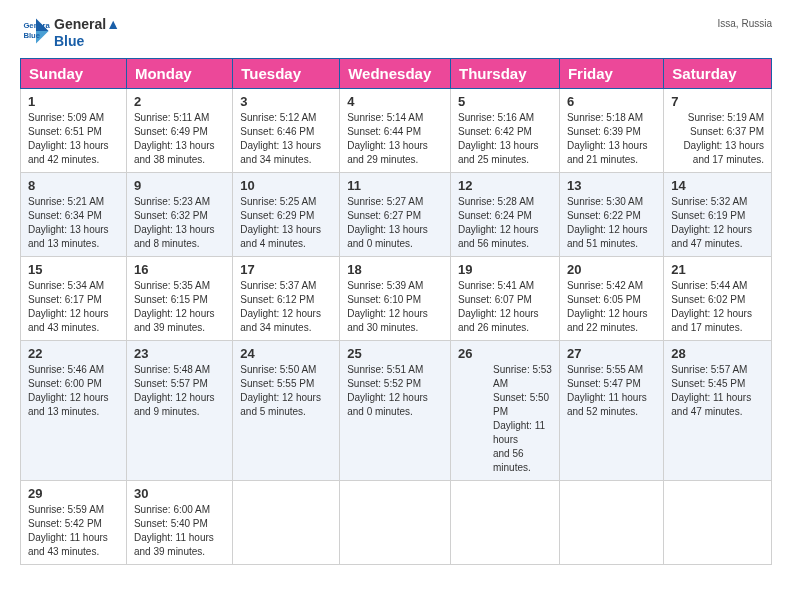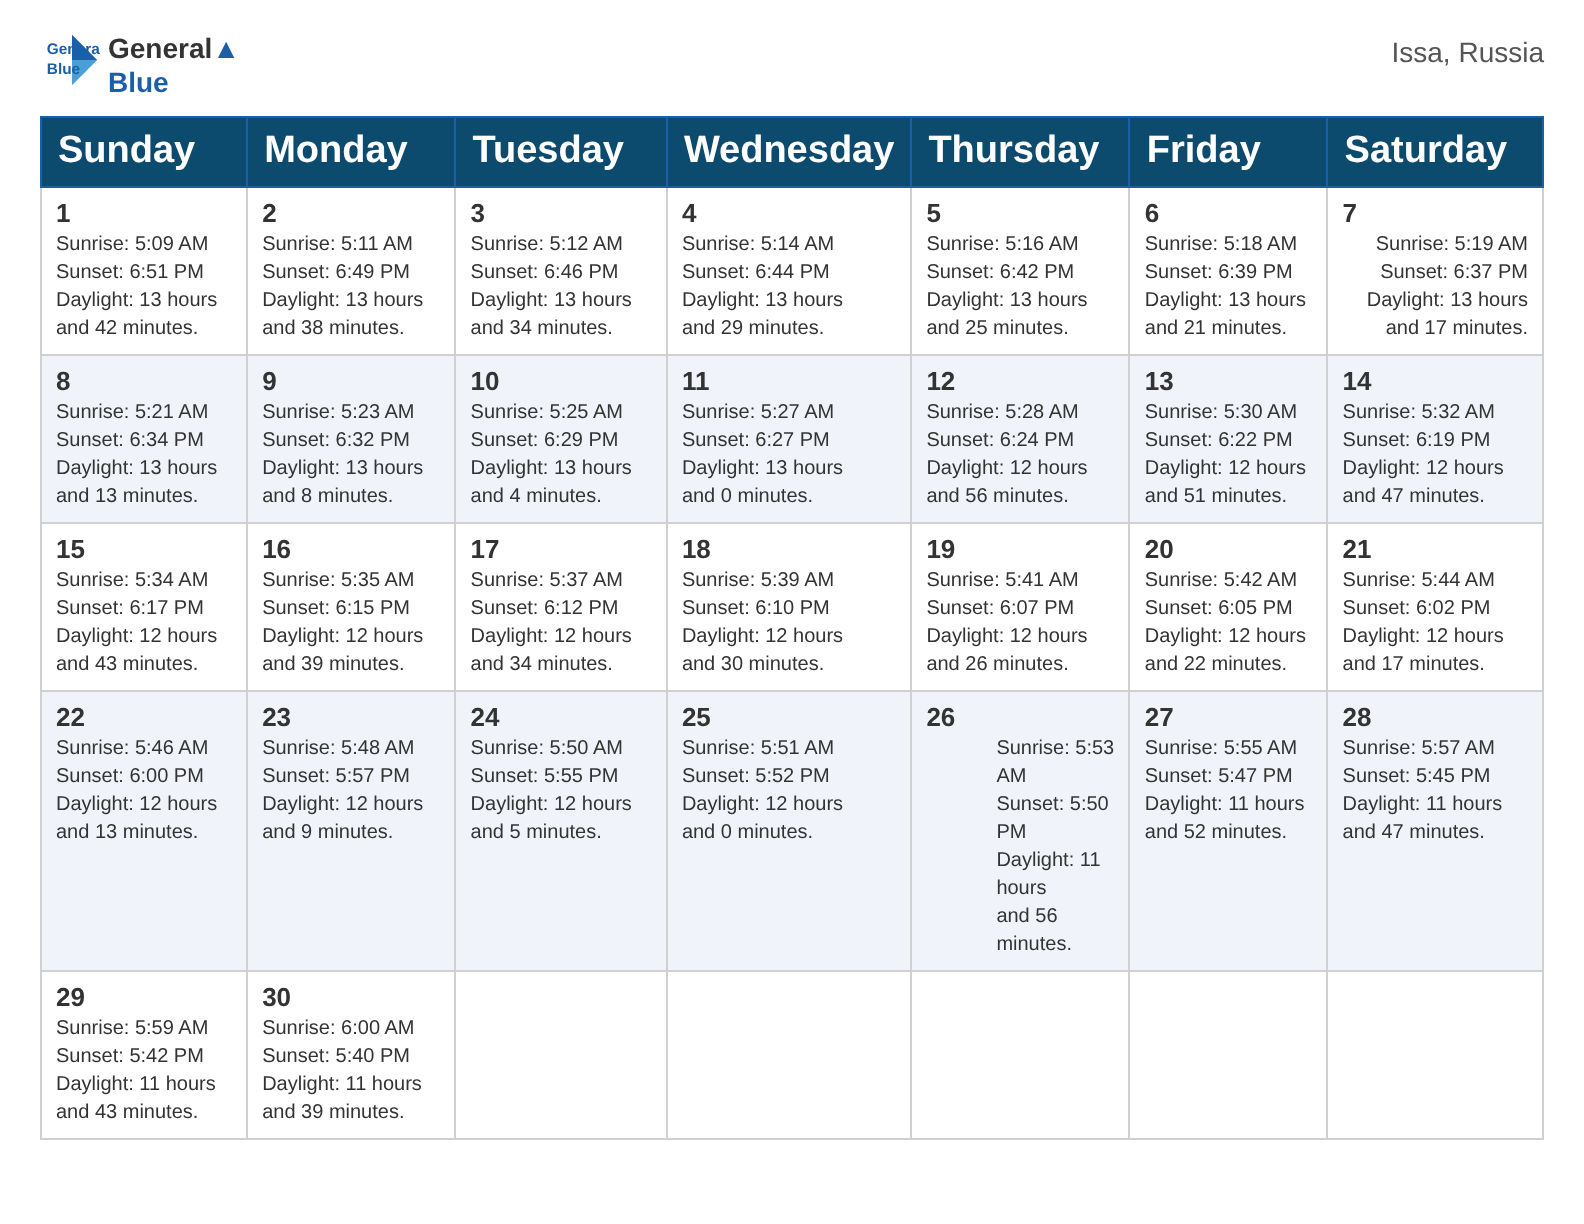--- a/index.html
+++ b/index.html
@@ -33,33 +33,33 @@
     }
     .title-block {
       text-align: right;
     }
     .month-title {
       font-size: 36px;
       font-weight: normal;
       color: #333;
     }
     .location {
-      font-size: 14px;
+      font-size: 10px;
       color: #555;
       margin-top: 2px;
     }
     .calendar {
       width: 100%;
       border-collapse: collapse;
       border: 1px solid #ccc;
     }
     .calendar thead tr th {
-      background-color: #0c4a6e;
+      background-color: #ec4899;
       color: #fff;
-      font-size: 19px;
+      font-size: 15px;
       font-weight: bold;
       padding: 6px 8px;
       text-align: left;
       border: 1px solid #1a5fa8;
     }
     .calendar tbody tr td {
       vertical-align: top;
       padding: 5px 7px;
       border: 1px solid #d0d0d0;
       font-size: 10.5px;

